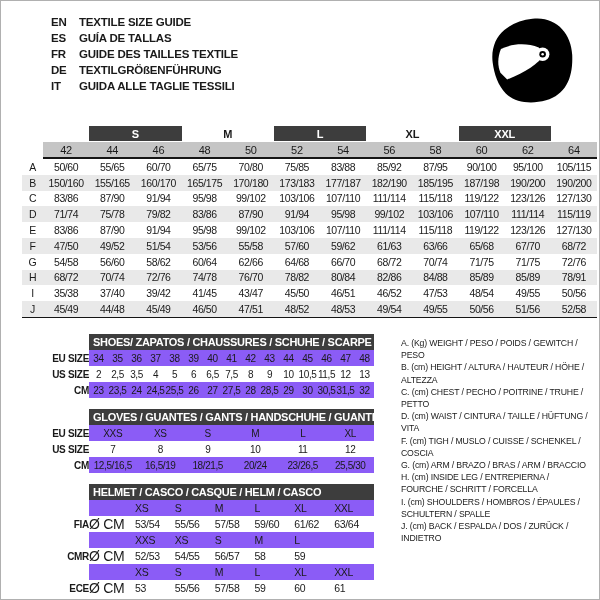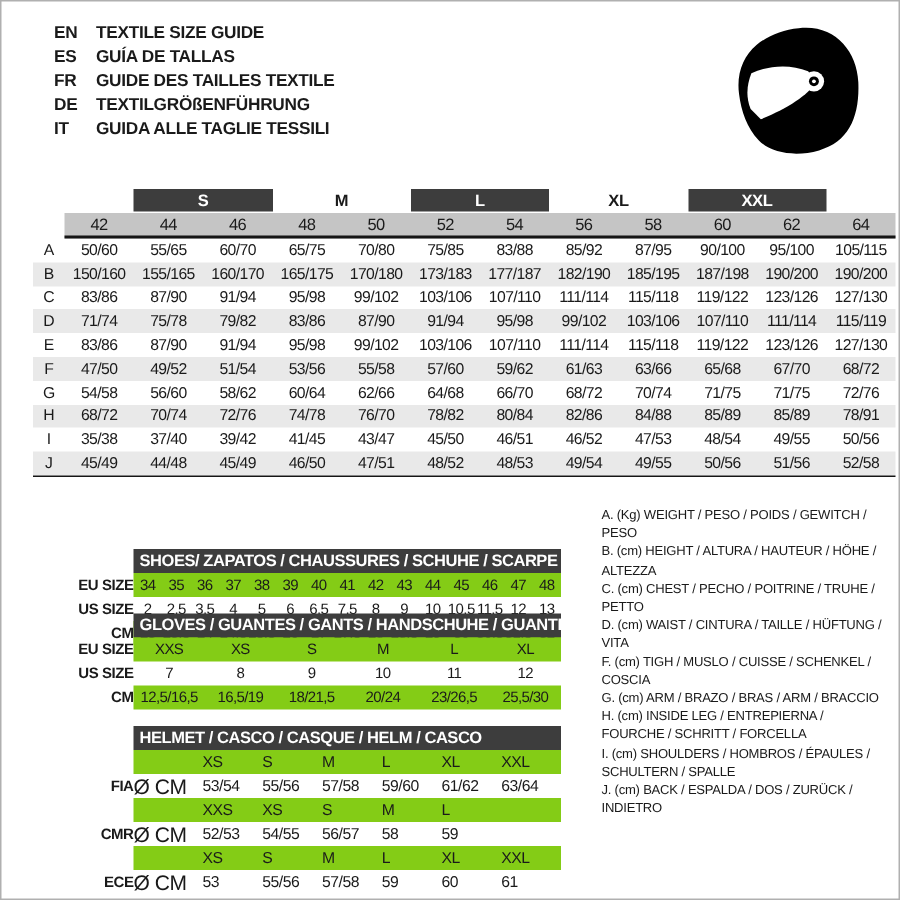--- a/index.html
+++ b/index.html
@@ -3,21 +3,21 @@
 <meta charset="utf-8">
 <style>
   html,body{margin:0;padding:0;background:#fff;}
   .page{
     position:relative;width:600px;height:600px;box-sizing:border-box;
     border:1px solid #b0b0b0;background:#fff;overflow:hidden;
     font-family:"Liberation Sans",sans-serif;color:#1a1a1a;
     -webkit-font-smoothing:antialiased;
   }
   
-  .langs{position:absolute;left:35px;top:13px;}
+  .langs{position:absolute;left:50px;top:13px;}
   .lang-row{display:flex;height:16px;align-items:center;font-weight:bold;font-size:11.5px;letter-spacing:-0.2px;}
   .lang-code{width:28px;flex:0 0 28px;}
   .helmet-icon{position:absolute;top:12px;right:20px;width:97px;height:97px;}
   
   .main-table{position:absolute;left:21px;top:125px;width:575px;}
   .mt-row{display:grid;grid-template-columns:21px repeat(12,1fr);align-items:center;}
   .group-row{height:15px;margin-bottom:1px;}
   .group-cell{height:15px;display:flex;align-items:center;justify-content:center;
     font-weight:bold;font-size:11px;letter-spacing:-0.2px;}
   .group-dark{background:#3d3d3d;color:#fff;}
@@ -26,29 +26,29 @@
     display:grid;grid-template-columns:repeat(12,1fr);align-items:center;box-sizing:border-box;}
   .size-cell{text-align:center;font-size:11px;letter-spacing:-0.3px;}
   .data-row{height:15.8px;font-size:10.5px;letter-spacing:-0.4px;}
   .data-row.stripe{background:#e9e9e9;}
   .row-label{text-align:center;font-size:10.5px;}
   .val-cell{text-align:center;white-space:nowrap;}
   
   .separator{position:absolute;left:21px;top:316px;width:575px;height:0;border-top:1.5px solid #151515;}
   
   .sect{position:absolute;left:24px;width:349px;}
-  .sect-shoes{top:333px;margin-top:32px;}
+  .sect-shoes{top:333px;}
   .sect-gloves{top:408px;}
   .sect-helmet{top:483px;}
   .t-row{display:grid;grid-template-columns:64px 1fr;align-items:center;height:16px;}
   .t-label{font-weight:bold;font-size:10px;letter-spacing:-0.3px;padding-left:14px;box-sizing:border-box;text-align:right;}
   .t-bar{height:16px;background:#3d3d3d;color:#fff;font-weight:bold;font-size:11px;letter-spacing:-0.3px;
     display:flex;align-items:center;padding-left:4px;box-sizing:border-box;white-space:nowrap;}
   .band{height:16px;display:grid;align-items:center;box-sizing:border-box;}
-  .band.shaded{background:#84cc16;}
+  .band.shaded{background:#8b5cf6;}
   .cols15{grid-template-columns:repeat(15,1fr);}
   .cols6{grid-template-columns:repeat(6,1fr);}
   .helmet-cols{grid-template-columns:46px repeat(6,1fr);}
   .cell{text-align:center;font-size:10px;letter-spacing:-0.4px;white-space:nowrap;}
   .cell-left{text-align:left;font-size:10.5px;letter-spacing:-0.3px;white-space:nowrap;}
   .unit-cell{font-size:14px;letter-spacing:-0.3px;white-space:nowrap;}
   
   .legend{position:absolute;left:400px;top:336px;width:192px;}
   .legend-item{font-weight:normal;font-size:8.7px;line-height:12.2px;letter-spacing:-0.15px;}
 </style>

